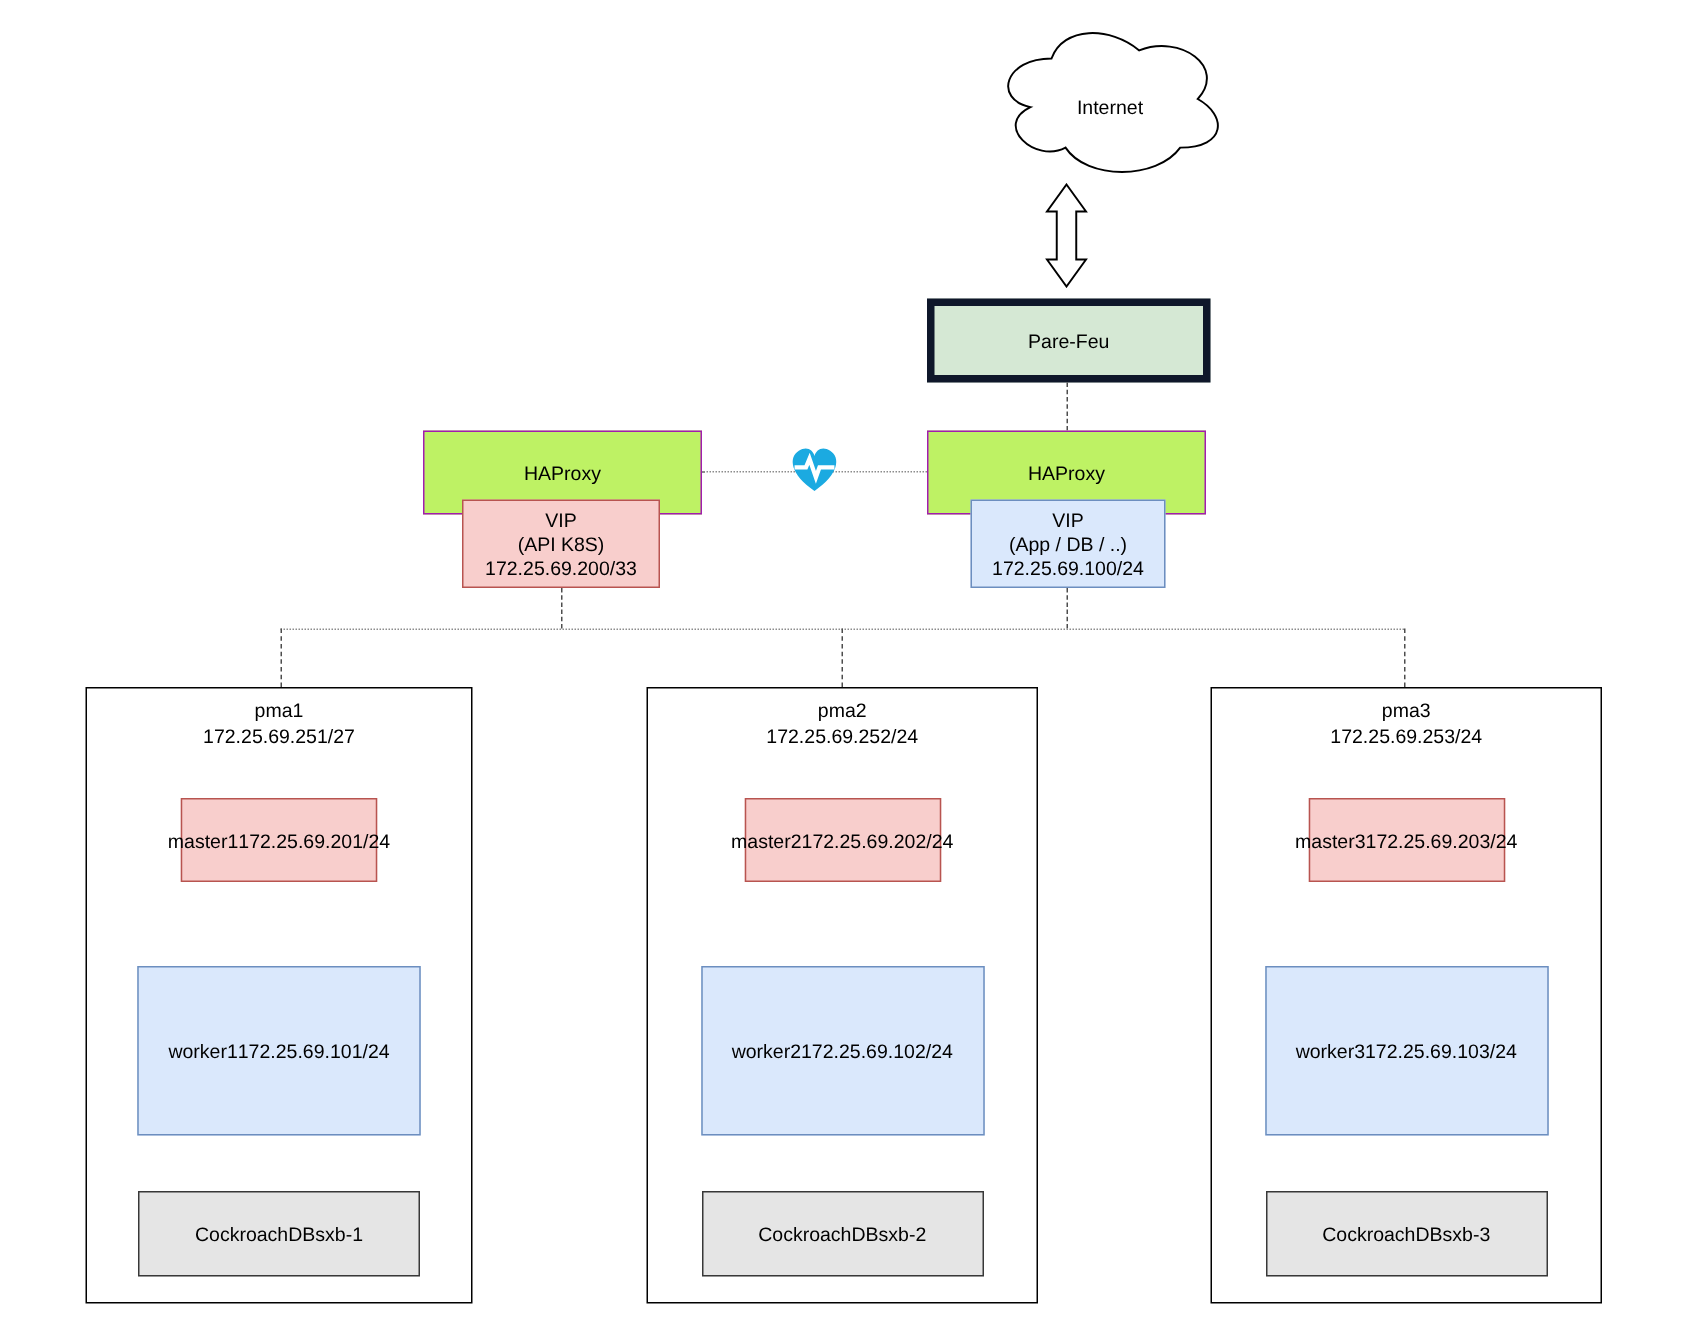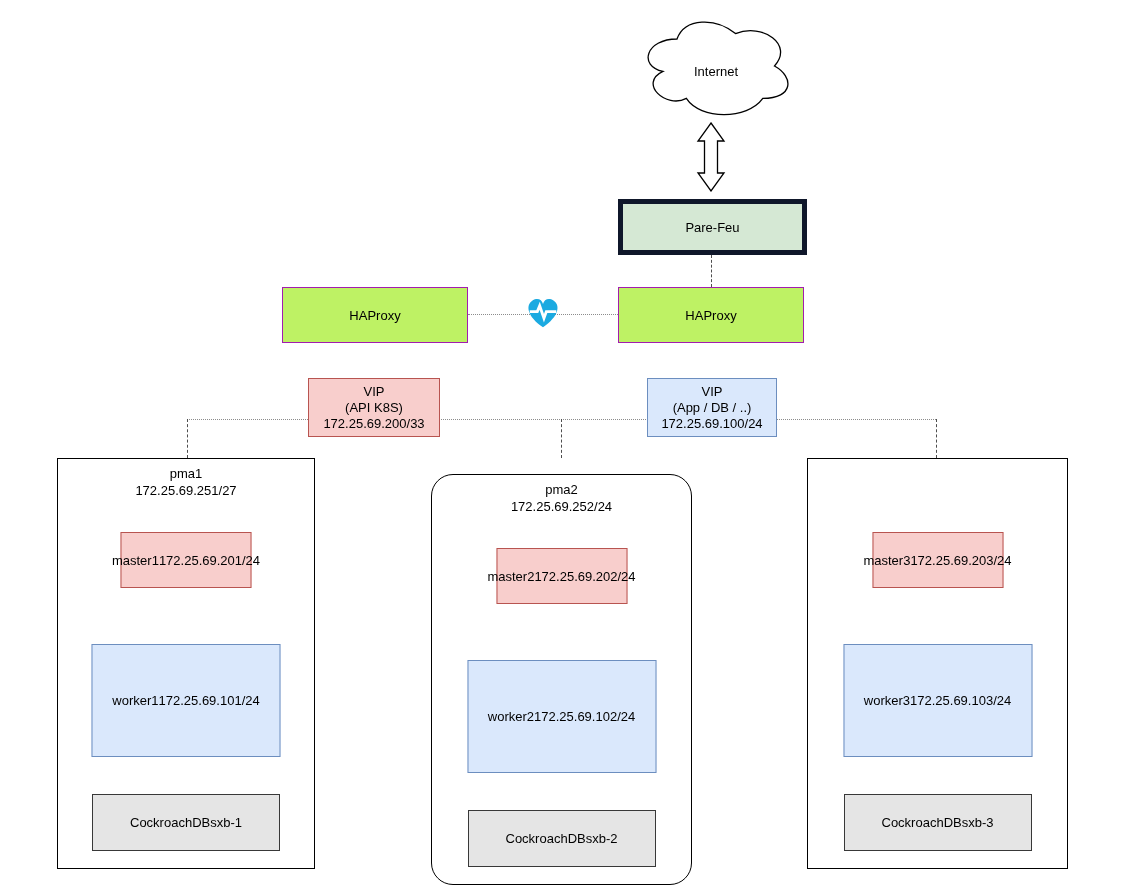--- a/index.html
+++ b/index.html
@@ -12,38 +12,38 @@
   .shape {
     border:1px solid #a21caf; background:#bef264;
     display:flex; flex-direction:column; align-items:center; justify-content:center;
     text-align:center; line-height:17px;
   }
   .green { background:#d5e8d4; border:5px solid #0f172a; }
   .red   { background:#f8cecc; border:1px solid #b85450; }
   .blue  { background:#dae8fc; border:1px solid #6c8ebf; }
   .vdash { width:0; border-left:1px dashed #4d4d4d; }
   .hdot  { height:0; border-top:1.5px dotted #8c8c8c; }
-  .vip   { line-height:16px; z-index:3;margin-top:45px; }
+  .vip   { line-height:16px; z-index:3; }
   .pma   { border:1px solid #000; background:#fff; }
   .pma-header { position:absolute; top:6px; left:0; right:0; text-align:center; line-height:17px; }
   .inner { position:absolute; left:50%; transform:translateX(-50%);
            display:flex; flex-direction:row; align-items:center; justify-content:center;
            text-align:center; line-height:17px; box-sizing:border-box; }
   .master-box { top:73px;  width:131px; height:56px; }
   .worker-box { top:185px; width:189px; height:113px; }
   .db-box     { top:335px; width:188px; height:57px; background:#e5e5e5; border:1px solid #383838; }
   .cloud-label { position:absolute; left:0; right:0; top:52px; text-align:center; }
   svg { display:block; }
 </style>
 </head>
 <body>
 
 <div id="canvas">
 
-  <div class="abs" style="left:638px; top:12px; width:156px; height:108px;">
+  <div class="abs" style="left:662px; top:12px; width:156px; height:108px;">
     <svg width="156" height="108" viewBox="0 0 156 108">
       <path d="M 39 27 C 7.8 27 0 54 24.96 59.4 C 0 71.3 28.08 97.2 48.36 86.4
                C 62.4 108 109.2 108 124.8 86.4 C 156 86.4 156 64.8 136.5 54
                C 156 32.4 124.8 10.8 97.5 21.6 C 78 5.4 46.8 5.4 39 27 Z" fill="#ffffff" stroke="#000000" stroke-width="1.3"></path>
     </svg>
     <div class="cloud-label">Internet</div>
   </div>
 
   <svg class="abs" style="left:694px; top:122px;" width="34" height="70" viewBox="0 0 34 70">
     <polygon points="17,1 30,19 23.5,19 23.5,51 30,51 17,69 4,51 10.5,51 10.5,19 4,19" fill="#ffffff" stroke="#000000" stroke-width="1.3"></polygon>
@@ -104,40 +104,44 @@
     <div class="inner blue worker-box">
       <div>worker1</div>
       <div>172.25.69.101/24</div>
     </div>
     <div class="inner db-box">
       <div>CockroachDB</div>
       <div>sxb-1</div>
     </div>
   </div>
 
-  <div class="abs pma" style="left:431px; top:474px; width:261px; height:411px;border-radius:22px;">
+  <div class="abs pma" style="left:431px; top:458px; width:261px; height:411px;">
     <div class="pma-header">
       <div>pma2</div>
       <div>172.25.69.252/24</div>
     </div>
     <div class="inner red master-box">
       <div>master2</div>
       <div>172.25.69.202/24</div>
     </div>
     <div class="inner blue worker-box">
       <div>worker2</div>
       <div>172.25.69.102/24</div>
     </div>
     <div class="inner db-box">
       <div>CockroachDB</div>
       <div>sxb-2</div>
     </div>
   </div>
 
   <div class="abs pma" style="left:807px; top:458px; width:261px; height:411px;">
+    <div class="pma-header">
+      <div>pma3</div>
+      <div>172.25.69.253/24</div>
+    </div>
     <div class="inner red master-box">
       <div>master3</div>
       <div>172.25.69.203/24</div>
     </div>
     <div class="inner blue worker-box">
       <div>worker3</div>
       <div>172.25.69.103/24</div>
     </div>
     <div class="inner db-box">
       <div>CockroachDB</div>

